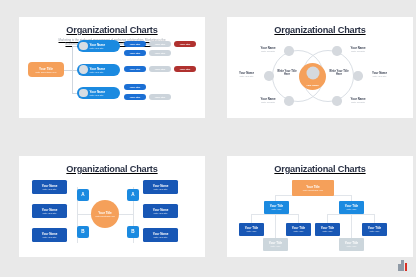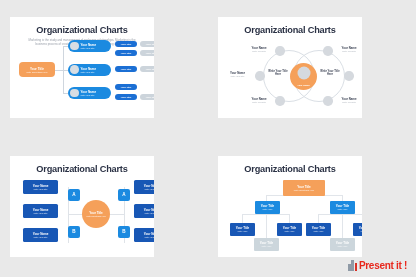--- a/index.html
+++ b/index.html
@@ -12,23 +12,24 @@
   #grid {
     width: 416px; height: 277px;
     display: grid;
     grid-template-columns: 1fr 1fr;
     grid-template-rows: 1fr 1fr;
   }
   .cell { position: relative; }
   .slide {
     position: absolute;
     background: #ffffff;
-    left: 10px; top: 17px;
-    width: 144px; height: 101px;
+    left: 19px; top: 17px;
+    width: 186px; height: 101px;
     overflow: hidden;
+    text-decoration: underline;
   }
   .slide-title {
     text-align: center;
     font-size: 9.2px;
     font-weight: bold;
     color: #2b3245;
     letter-spacing: -0.2px;
     margin-top: 8px;
     font-family: "Liberation Sans", sans-serif;
   }
@@ -418,17 +419,16 @@
         </div>
       </div>
     </div>
 
     <div id="logo">
       <span class="mark">
         <i class="b1"></i>
           <i class="b2"></i>
           <i class="b3"></i>
       </span>
-      <span class="word">Present it !</span>
     </div>
   </div>
 
 </div>
 
 </body></html>

